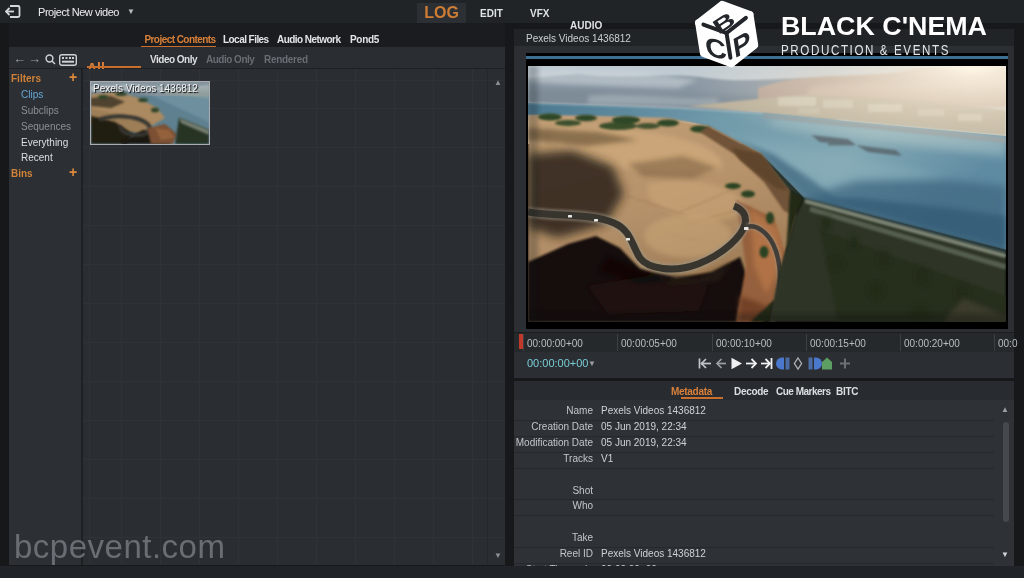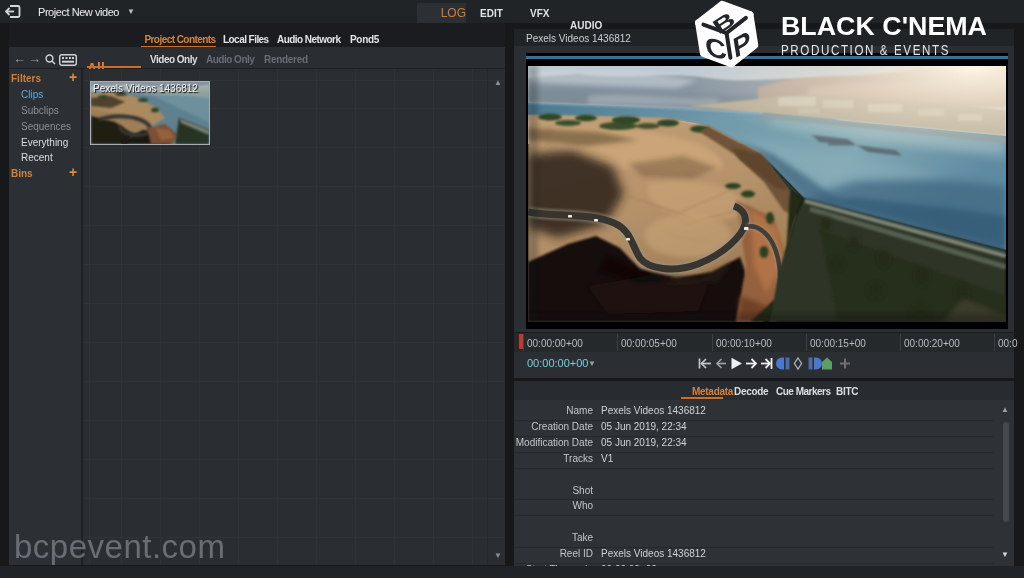--- a/index.html
+++ b/index.html
@@ -5,21 +5,21 @@
   * { margin:0; padding:0; box-sizing:border-box; }
   html,body { width:1024px; height:578px; overflow:hidden; }
   body { position:relative; background:#17181a; font-family:"Liberation Sans",sans-serif; }
   .abs { position:absolute; }
 </style>
 </head>
 <body>
 
 <div class="abs" style="left:0;top:0;width:1024px;height:23px;background:#212427;"></div>
 <div class="abs" style="left:417px;top:3px;width:49px;height:20px;background:#2c2f33;"></div>
-<div class="abs" style="left:417px;top:3px;width:49px;height:20px;line-height:20px;text-align:right;color:#cf7c34;font-weight:normal;font-size:12px;">LOG</div>
+<div class="abs" style="left:417px;top:3px;width:49px;height:20px;line-height:20px;text-align:center;color:#cf7c34;font-weight:bold;font-size:16px;">LOG</div>
 <div class="abs" style="left:480px;top:8px;color:#dfe2e5;font-weight:bold;font-size:10px;">EDIT</div>
 <div class="abs" style="left:530px;top:8px;color:#dfe2e5;font-weight:bold;font-size:10px;">VFX</div>
 <div class="abs" style="left:570px;top:8px;color:#dfe2e5;font-weight:bold;font-size:10px;margin-top:12px;">AUDIO</div>
 <div class="abs" style="left:38px;top:6px;font-size:11px;color:#eceef0;font-weight:normal;letter-spacing:-0.45px;">Project New video</div>
 <div class="abs" style="left:127px;top:7px;font-size:8px;color:#b8bcc0;">▼</div>
 
 <svg class="abs" style="left:5px;top:5px;" width="16" height="13" viewBox="0 0 16 13">
   <path d="M5,1 L13,1 A1.5,1.5 0 0 1 14.5,2.5 L14.5,10.5 A1.5,1.5 0 0 1 13,12 L5,12" fill="none" stroke="#d4d7da" stroke-width="1.8"></path>
   <line x1="1" y1="6.5" x2="9" y2="6.5" stroke="#d4d7da" stroke-width="1.8"></line>
   <path d="M4.5,3 L1,6.5 L4.5,10" fill="none" stroke="#d4d7da" stroke-width="1.8"></path>
@@ -345,21 +345,21 @@
   <path d="M124,6 L129,1.5 L134,6 L134,13.5 L124,13.5 Z" fill="#5d9e62"></path>
 
   <g stroke="#6a7076" stroke-width="2">
     <line x1="142" y1="7.5" x2="152" y2="7.5"></line>
     <line x1="147" y1="2.5" x2="147" y2="12.5"></line>
   </g>
 </svg>
 
 <div class="abs" style="left:514px;top:378px;width:500px;height:3px;background:#17181a;"></div>
 <div class="abs" style="left:514px;top:381px;width:500px;height:19px;background:#282b2f;"></div>
-<div class="abs" style="left:671px;top:386px;width:62px;text-align:right;color:#d9813a;font-weight:bold;font-size:10px;letter-spacing:-0.3px;">Metadata</div>
+<div class="abs" style="left:671px;top:386px;width:62px;text-align:left;color:#d9813a;font-weight:bold;font-size:10px;letter-spacing:-0.3px;">Metadata</div>
 <div class="abs" style="left:681px;top:397px;width:42px;height:2px;background:#c96f2e;"></div>
 <div class="abs" style="left:734px;top:386px;color:#dcdfe2;font-weight:bold;font-size:10px;letter-spacing:-0.3px;">Decode</div>
 <div class="abs" style="left:776px;top:386px;color:#dcdfe2;font-weight:bold;font-size:10px;letter-spacing:-0.5px;">Cue Markers</div>
 <div class="abs" style="left:836px;top:386px;color:#dcdfe2;font-weight:bold;font-size:10px;letter-spacing:-0.3px;">BITC</div>
 
 <div class="abs" style="left:514px;top:400px;width:500px;height:166px;background:#2e3135;overflow:hidden;" id="meta">
   <div class="mrow" style="top:5px;">
       <span class="ml">Name</span>
       <span class="mv">Pexels Videos 1436812</span>
     </div>

